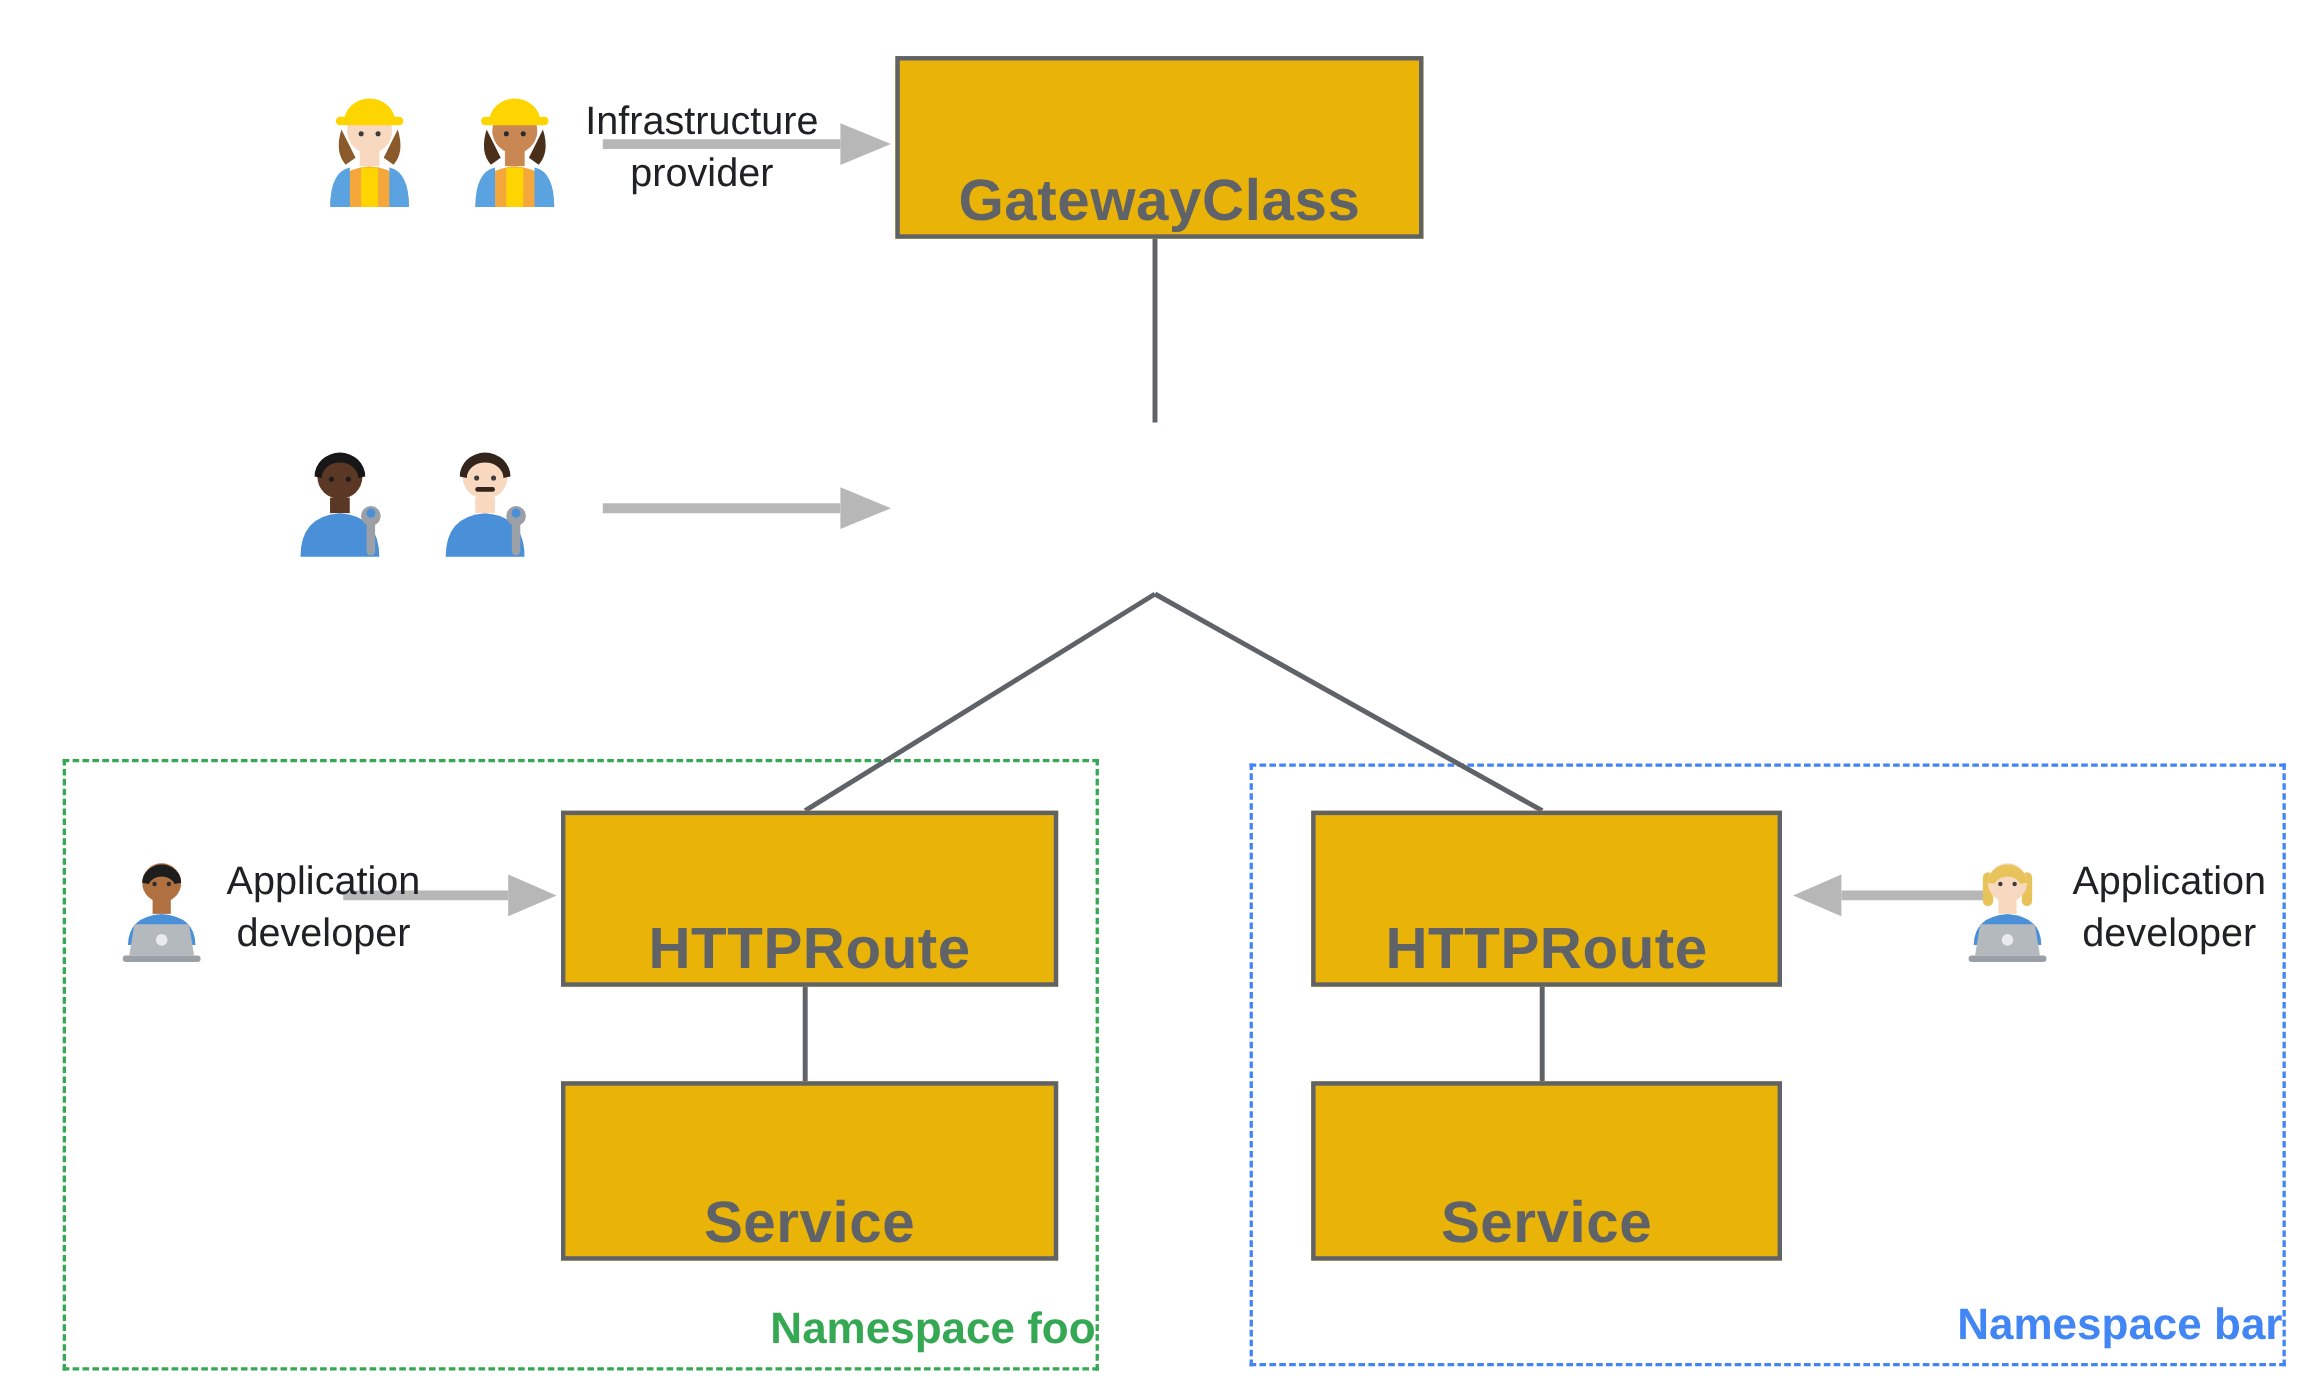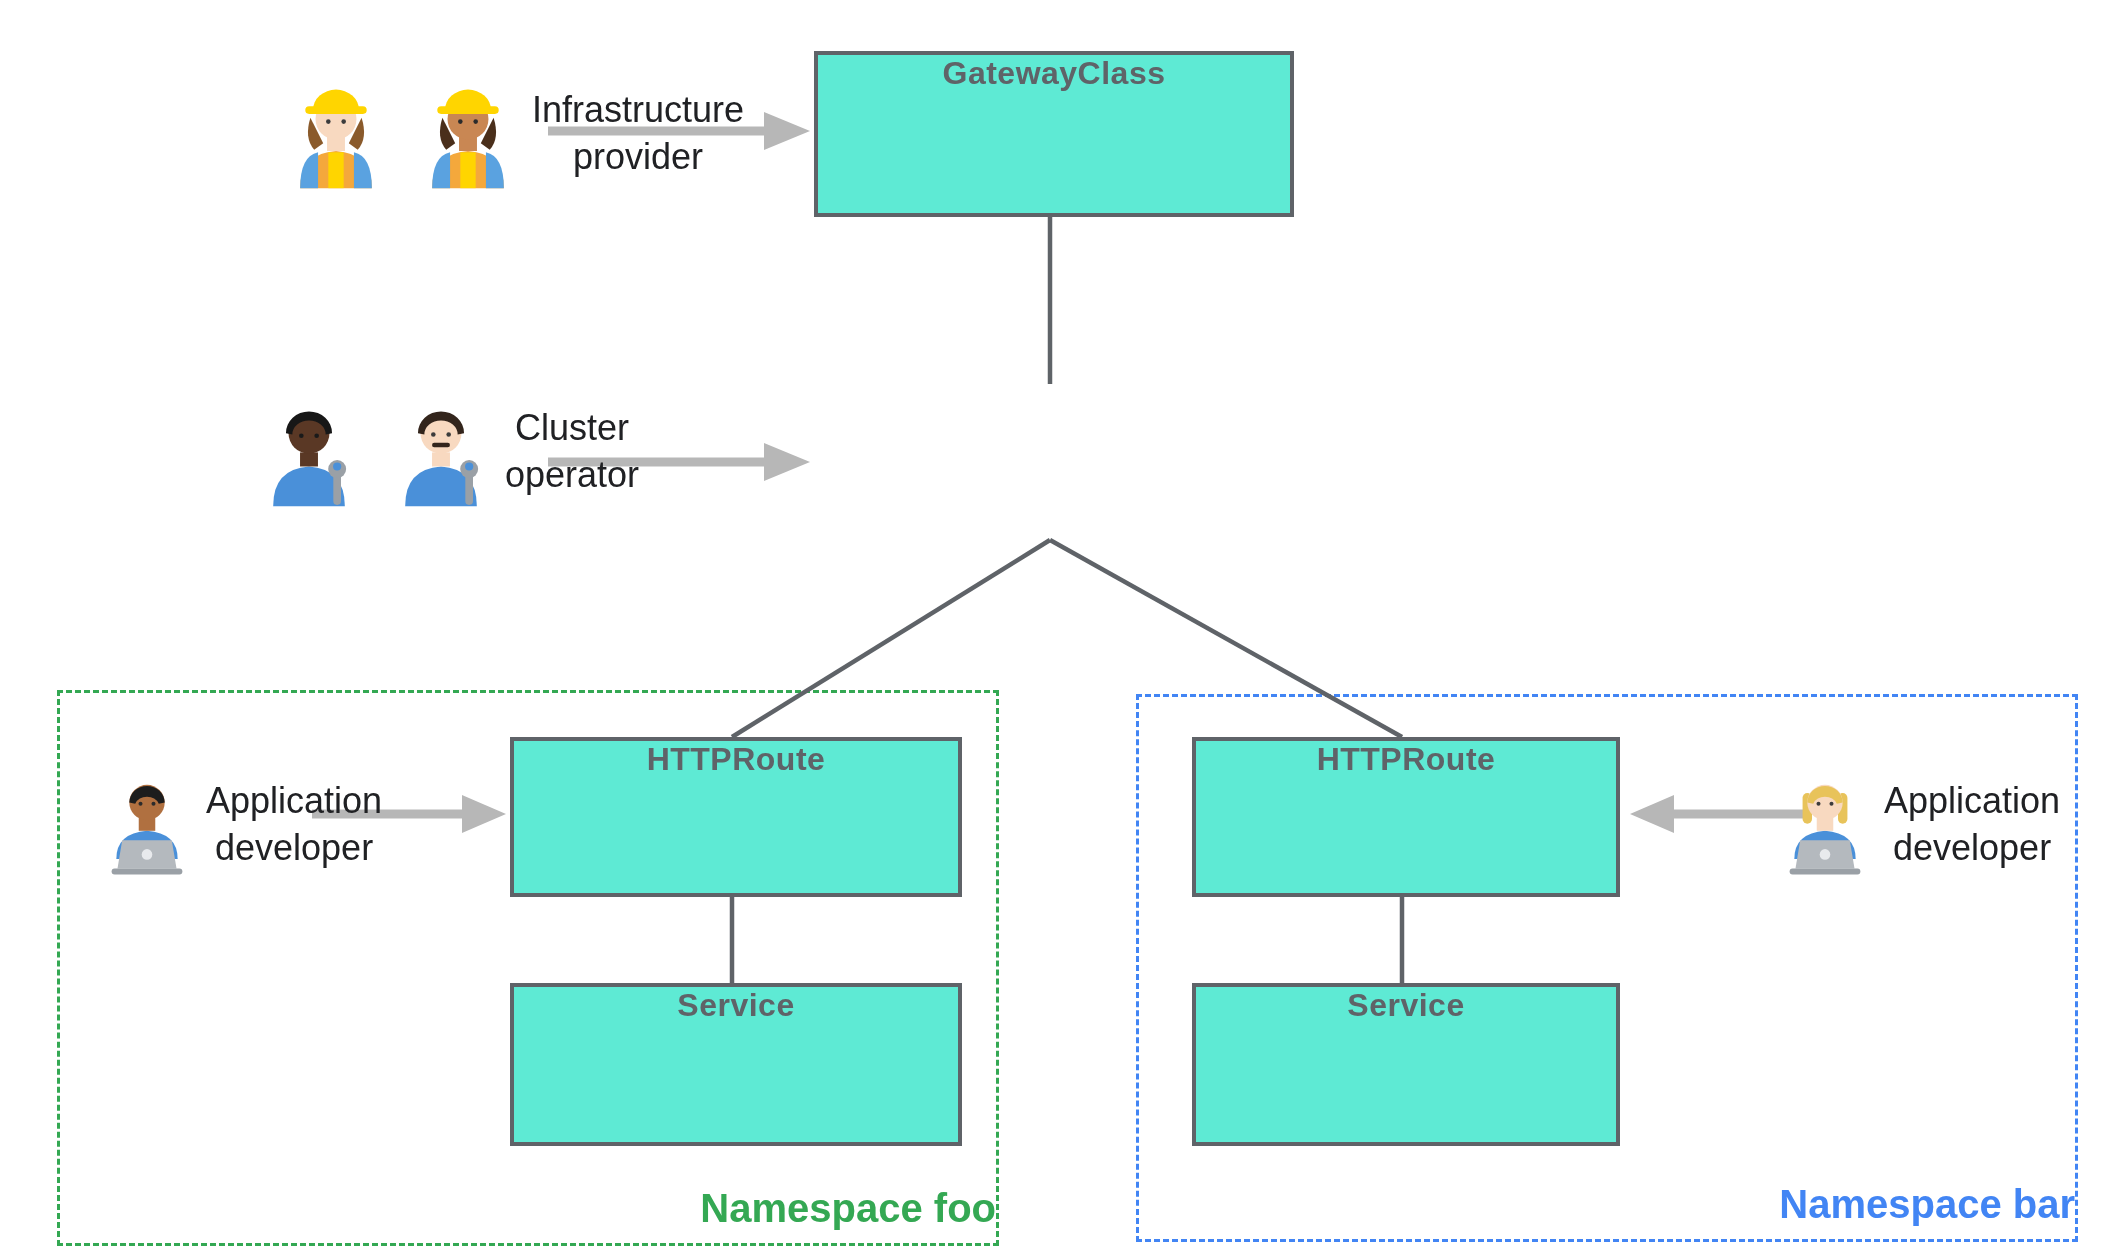--- a/index.html
+++ b/index.html
@@ -63,27 +63,27 @@
     font-size: 40px;
     font-weight: 700;
   }
   .ns-foo-box .ns-label { color: var(--namespace-foo, #34a853); }
   .ns-bar-box .ns-label { color: var(--namespace-bar, #4285f4); }
 
   
   .node {
     position: absolute;
     z-index: 3;
-    background: #5eead4;
+    background: #eab308;
     border: 4px solid var(--node-border, #5f6368);
     display: flex;
-    align-items: flex-start;
+    align-items: flex-end;
     justify-content: center;
     color: var(--node-text, #5f6368);
-    font-size: 32px;
+    font-size: 53px;
     font-weight: 700;
     letter-spacing: 0.5px;
   }
   .node-gatewayclass  { left: 814px;  top: 51px;  width: 472px; height: 158px; }
   .node-gateway       { left: 814px;  top: 384px; width: 472px; height: 156px; }
   .node-httproute-foo { left: 510px;  top: 737px; width: 444px; height: 152px; }
   .node-service-foo   { left: 510px;  top: 983px; width: 444px; height: 155px; }
   .node-httproute-bar { left: 1192px; top: 737px; width: 420px; height: 152px; }
   .node-service-bar   { left: 1192px; top: 983px; width: 420px; height: 155px; }
 
@@ -222,21 +222,20 @@
         <circle cx="50" cy="40" r="16" fill="#f8d9c0"></circle>
         <circle cx="44" cy="41" r="1.8" fill="#3c3c3c"></circle>
         <circle cx="56" cy="41" r="1.8" fill="#3c3c3c"></circle>
         <path d="M32 40 a18 17 0 0 1 36 0 l-5 1 a13 11 0 0 0 -26 0 z" fill="#33251c"></path>
         <rect x="43" y="47.5" width="14" height="3.4" rx="1.7" fill="#33251c"></rect>
         <rect x="69" y="70" width="6" height="26" rx="3" fill="#9aa0a6"></rect>
         <circle cx="72" cy="68" r="7" fill="#9aa0a6"></circle>
         <circle cx="72" cy="66" r="3.2" fill="#4a90d9"></circle>
       </svg>
     </div>
-    <p class="persona-label">Cluster operator</p>
   </div>
 
   <div class="persona persona-dev-foo">
     <div class="icons">
       <svg class="person-svg-sm" viewBox="0 0 100 100">
         <path d="M24 84 Q24 62 50 60 Q76 62 76 84 Z" fill="#4a90d9"></path>
         <rect x="43" y="49" width="14" height="11" fill="#b07040"></rect>
         <circle cx="50" cy="36" r="15" fill="#b07040"></circle>
         <circle cx="44.5" cy="37" r="1.7" fill="#2b2b2b"></circle>
         <circle cx="55.5" cy="37" r="1.7" fill="#2b2b2b"></circle>

